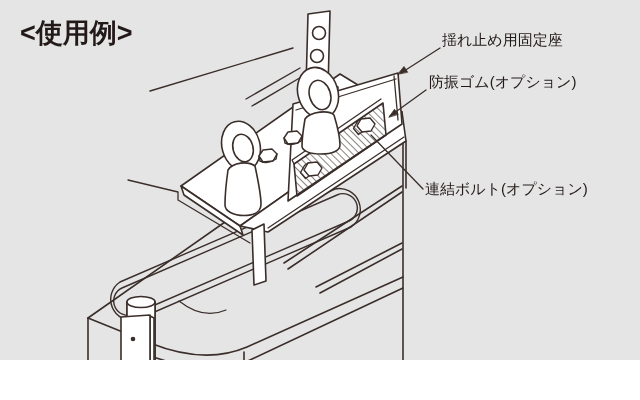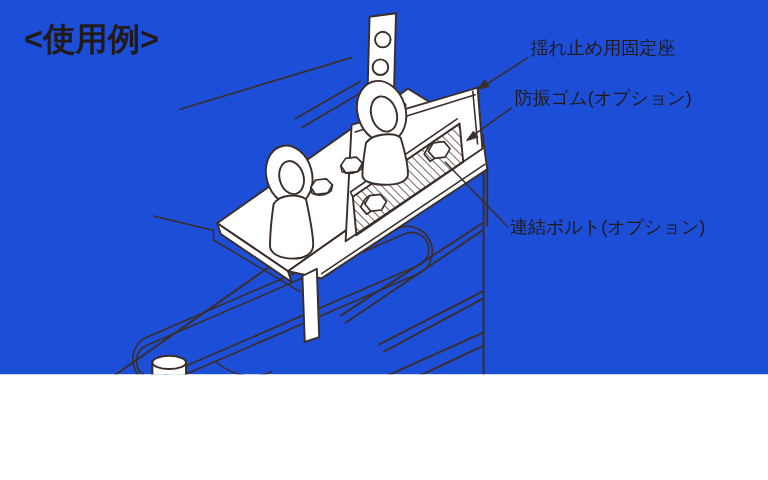--- a/index.html
+++ b/index.html
@@ -1,16 +1,16 @@
 <!DOCTYPE html>
 <html><head>
 <meta charset="utf-8">
 <style>
   html,body{margin:0;padding:0;background:#fff;}
-  #stage{position:relative;width:640px;height:312px;background:#1d4ed8;overflow:hidden;
+  #stage{position:relative;width:640px;height:360px;background:#e5e5e5;overflow:hidden;
          font-family:"Liberation Sans",sans-serif;}
   svg{display:block}
   .ttl{font-family:"Liberation Sans",sans-serif;font-size:27px;font-weight:bold;fill:#221a18;}
   .lbl{font-family:"Liberation Sans",sans-serif;font-size:15px;font-weight:500;fill:#221a18;}
 </style>
 </head>
 <body>
 
 <div id="stage">
 <svg width="640" height="400" viewBox="0 0 640 400">

